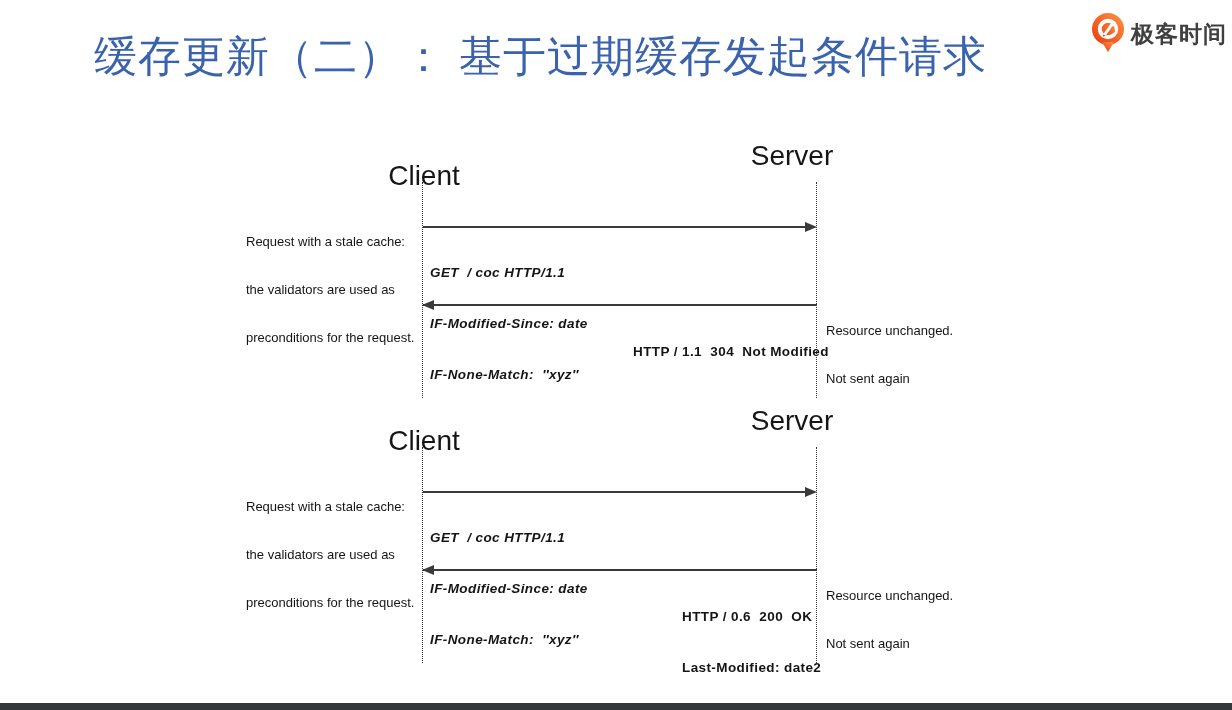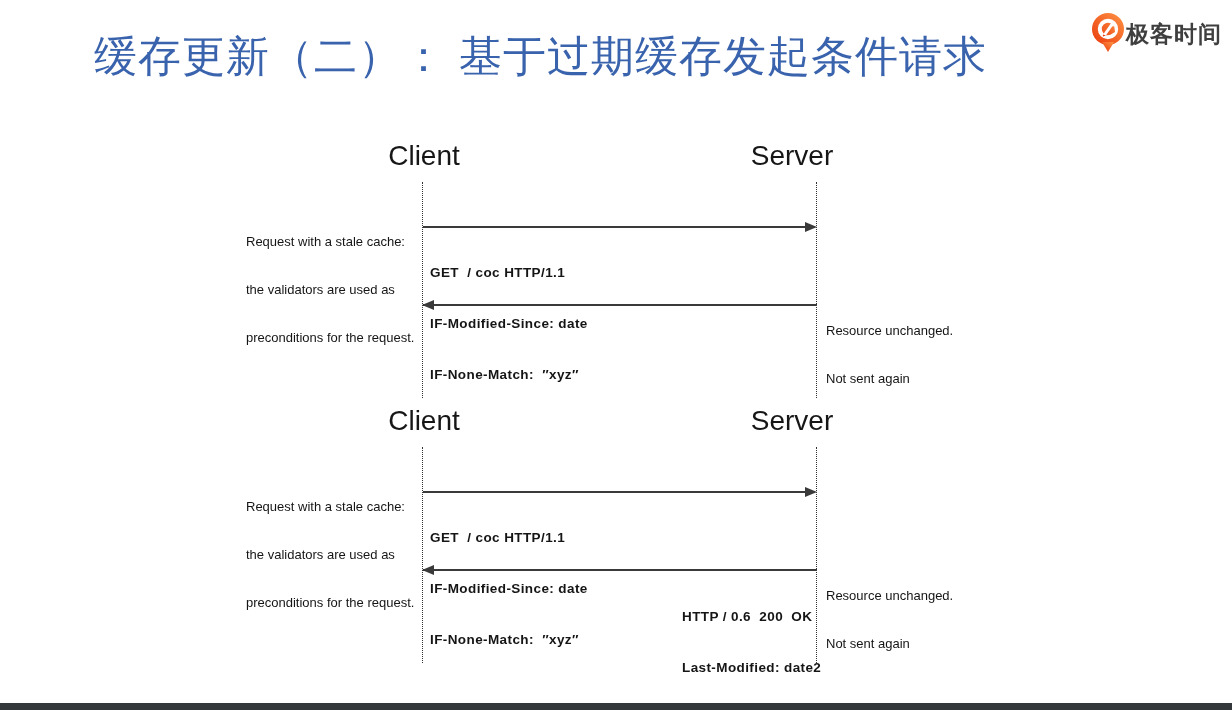--- a/index.html
+++ b/index.html
@@ -21,41 +21,41 @@
     line-height: 52px;
     font-weight: 400;
     letter-spacing: 1px;
     color: #3a63ad;
     white-space: pre;
     margin-left: 32px;
   }
   .logo {
     position: absolute;
     left: 1090px; top: 12px;
-    display: flex; align-items: center; 
+    display: flex; align-items: center; gap: 5px;
   }
   .logo-text {
     font-size: 23px;
     font-weight: 600;
     color: #3f3f3f;
     letter-spacing: 1px;
   }
 
   
   .diagram { position: absolute; left: 0; width: 1232px; height: 272px; }
   .d1 { top: 130px; }
   .d2 { top: 395px; }
 
   .actor-label {
     position: absolute; top: 10px; width: 152px;
     text-align: center;
     font-size: 28px; line-height: 32px;
     color: #161616;
   }
-  .client-label { left: 348px; }
+  .client-label { left: 348px; margin-top: 20px; }
   .server-label { left: 716px; }
 
   .lifeline {
     position: absolute; top: 52px; height: 216px; width: 0;
     border-left: 1.5px dotted #333;
   }
   .client-lifeline { left: 422px; }
   .server-lifeline { left: 816px; }
 
   .arrow { position: absolute; height: 0; border-top: 2px solid #3a3a3a; }
@@ -76,21 +76,21 @@
   }
 
   .msg-text {
     position: absolute;
     font-size: 13.5px; line-height: 17px;
     font-weight: 700;
     letter-spacing: 0.4px;
     color: #151515;
     white-space: pre;
   }
-  .request-message { left: 430px; top: 100px; }
+  .request-message { left: 430px; top: 100px; font-style: italic; }
   .response-message { top: 179px; }
   .d1 .response-message { left: 633px; }
   .d2 .response-message { left: 682px; }
 
   .annot-text {
     position: absolute;
     font-size: 13px; line-height: 16px;
     font-weight: 400;
     color: #151515;
     white-space: pre;
@@ -150,20 +150,25 @@
   <div class="msg-text request-message">
     <div>GET  / coc HTTP/1.1</div>
     <div>IF-Modified-Since: date</div>
     <div>IF-None-Match:  ″xyz″</div>
   </div>
 
   <div class="arrow response-arrow">
     <span class="head head-left"></span>
   </div>
 
+  <div class="msg-text response-message">
+    <div>HTTP / 1.1  304  Not Modified</div>
+    <div></div>
+    <div></div>
+  </div>
 
   <div class="annot-text response-annotation">
     <div>Resource unchanged.</div>
     <div>Not sent again</div>
   </div>
 </div>
 
 <div class="diagram d2">
   <div class="actor-label client-label">Client</div>
   <div class="actor-label server-label">Server</div>

